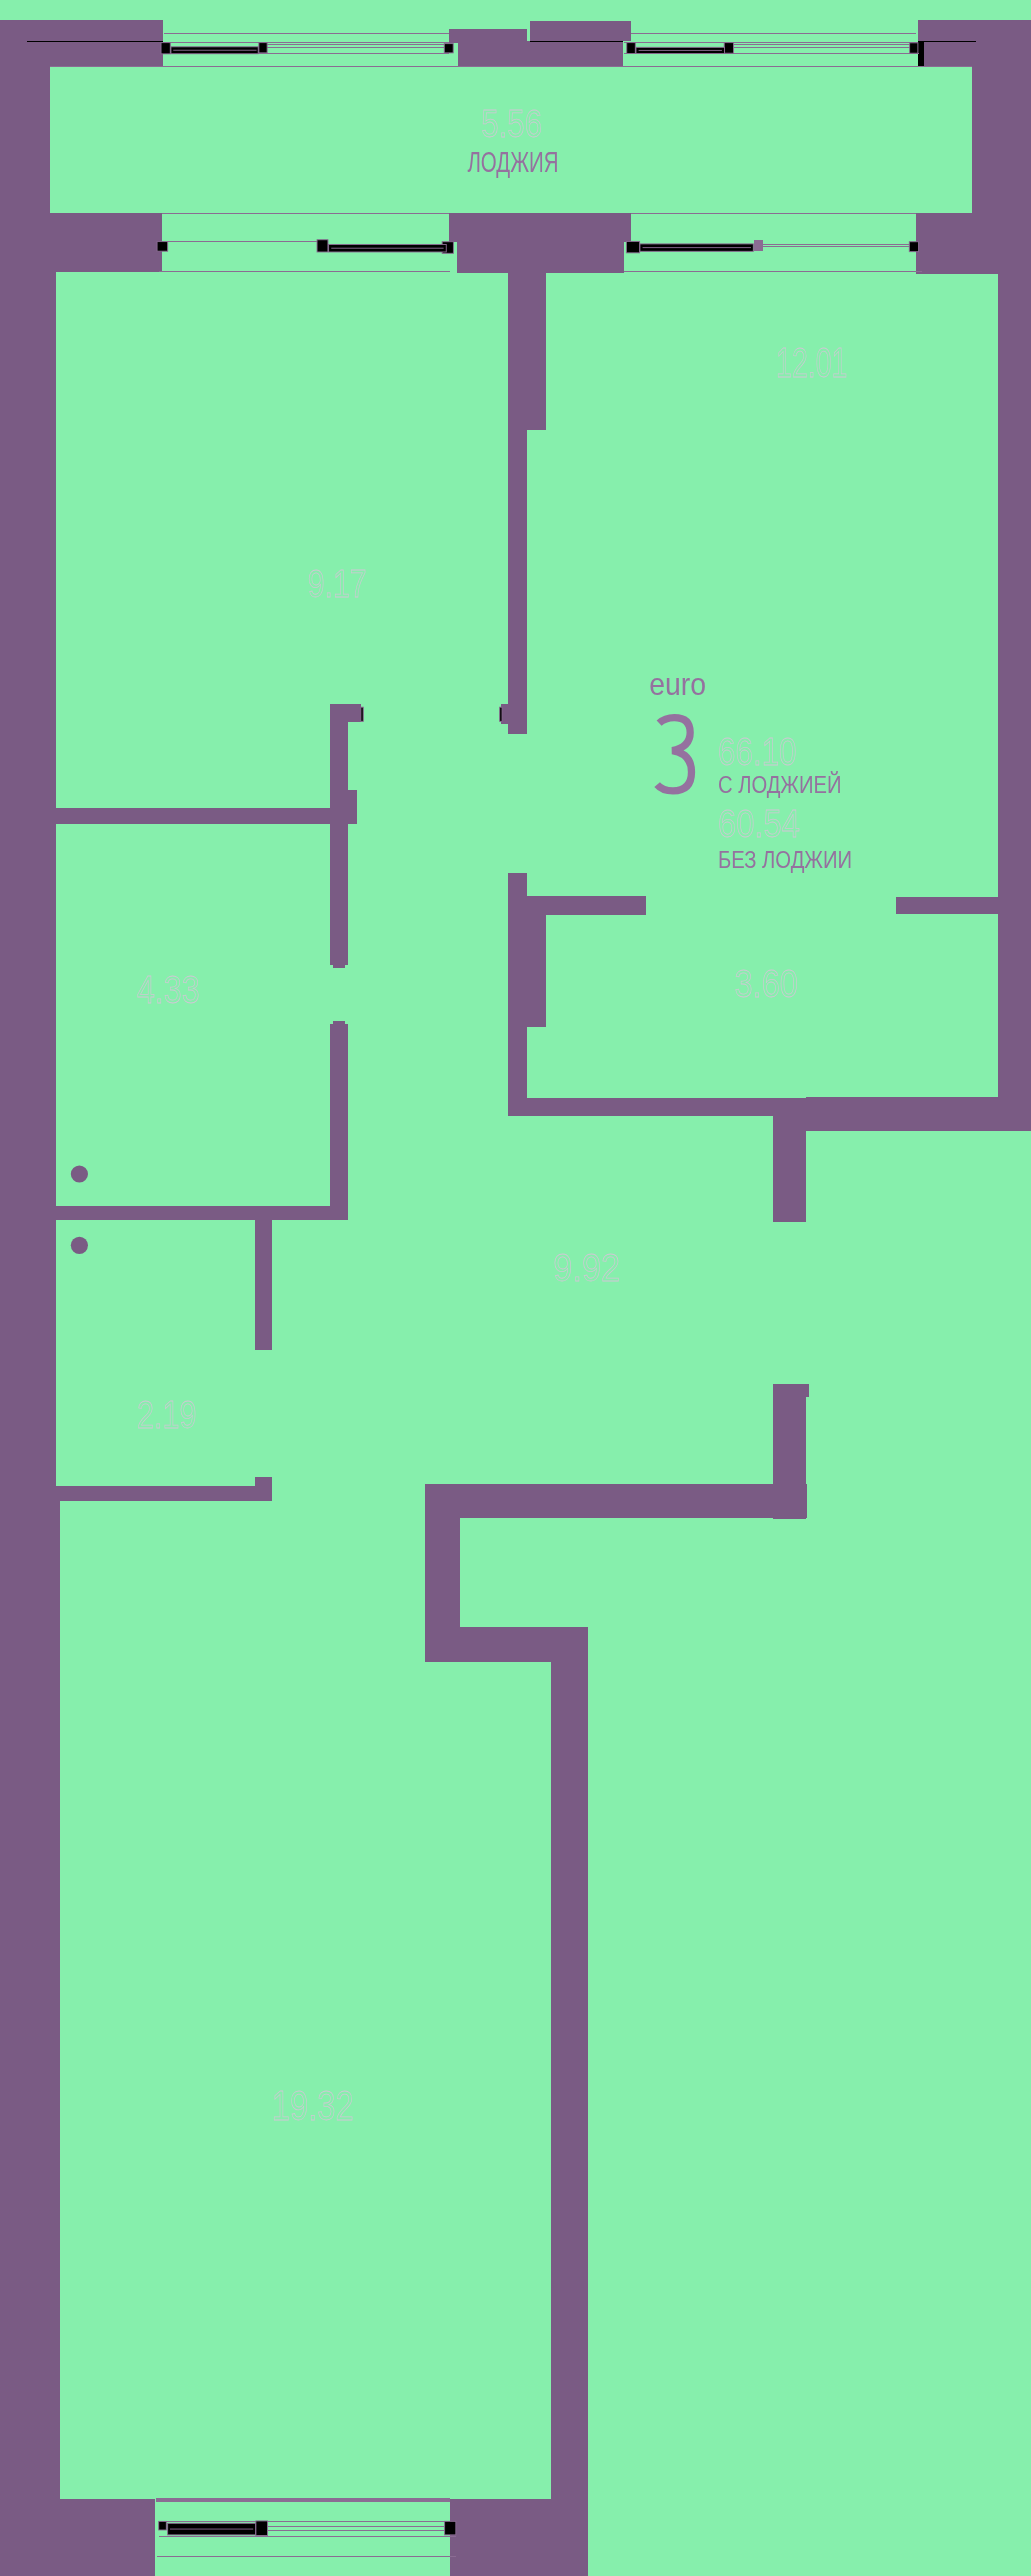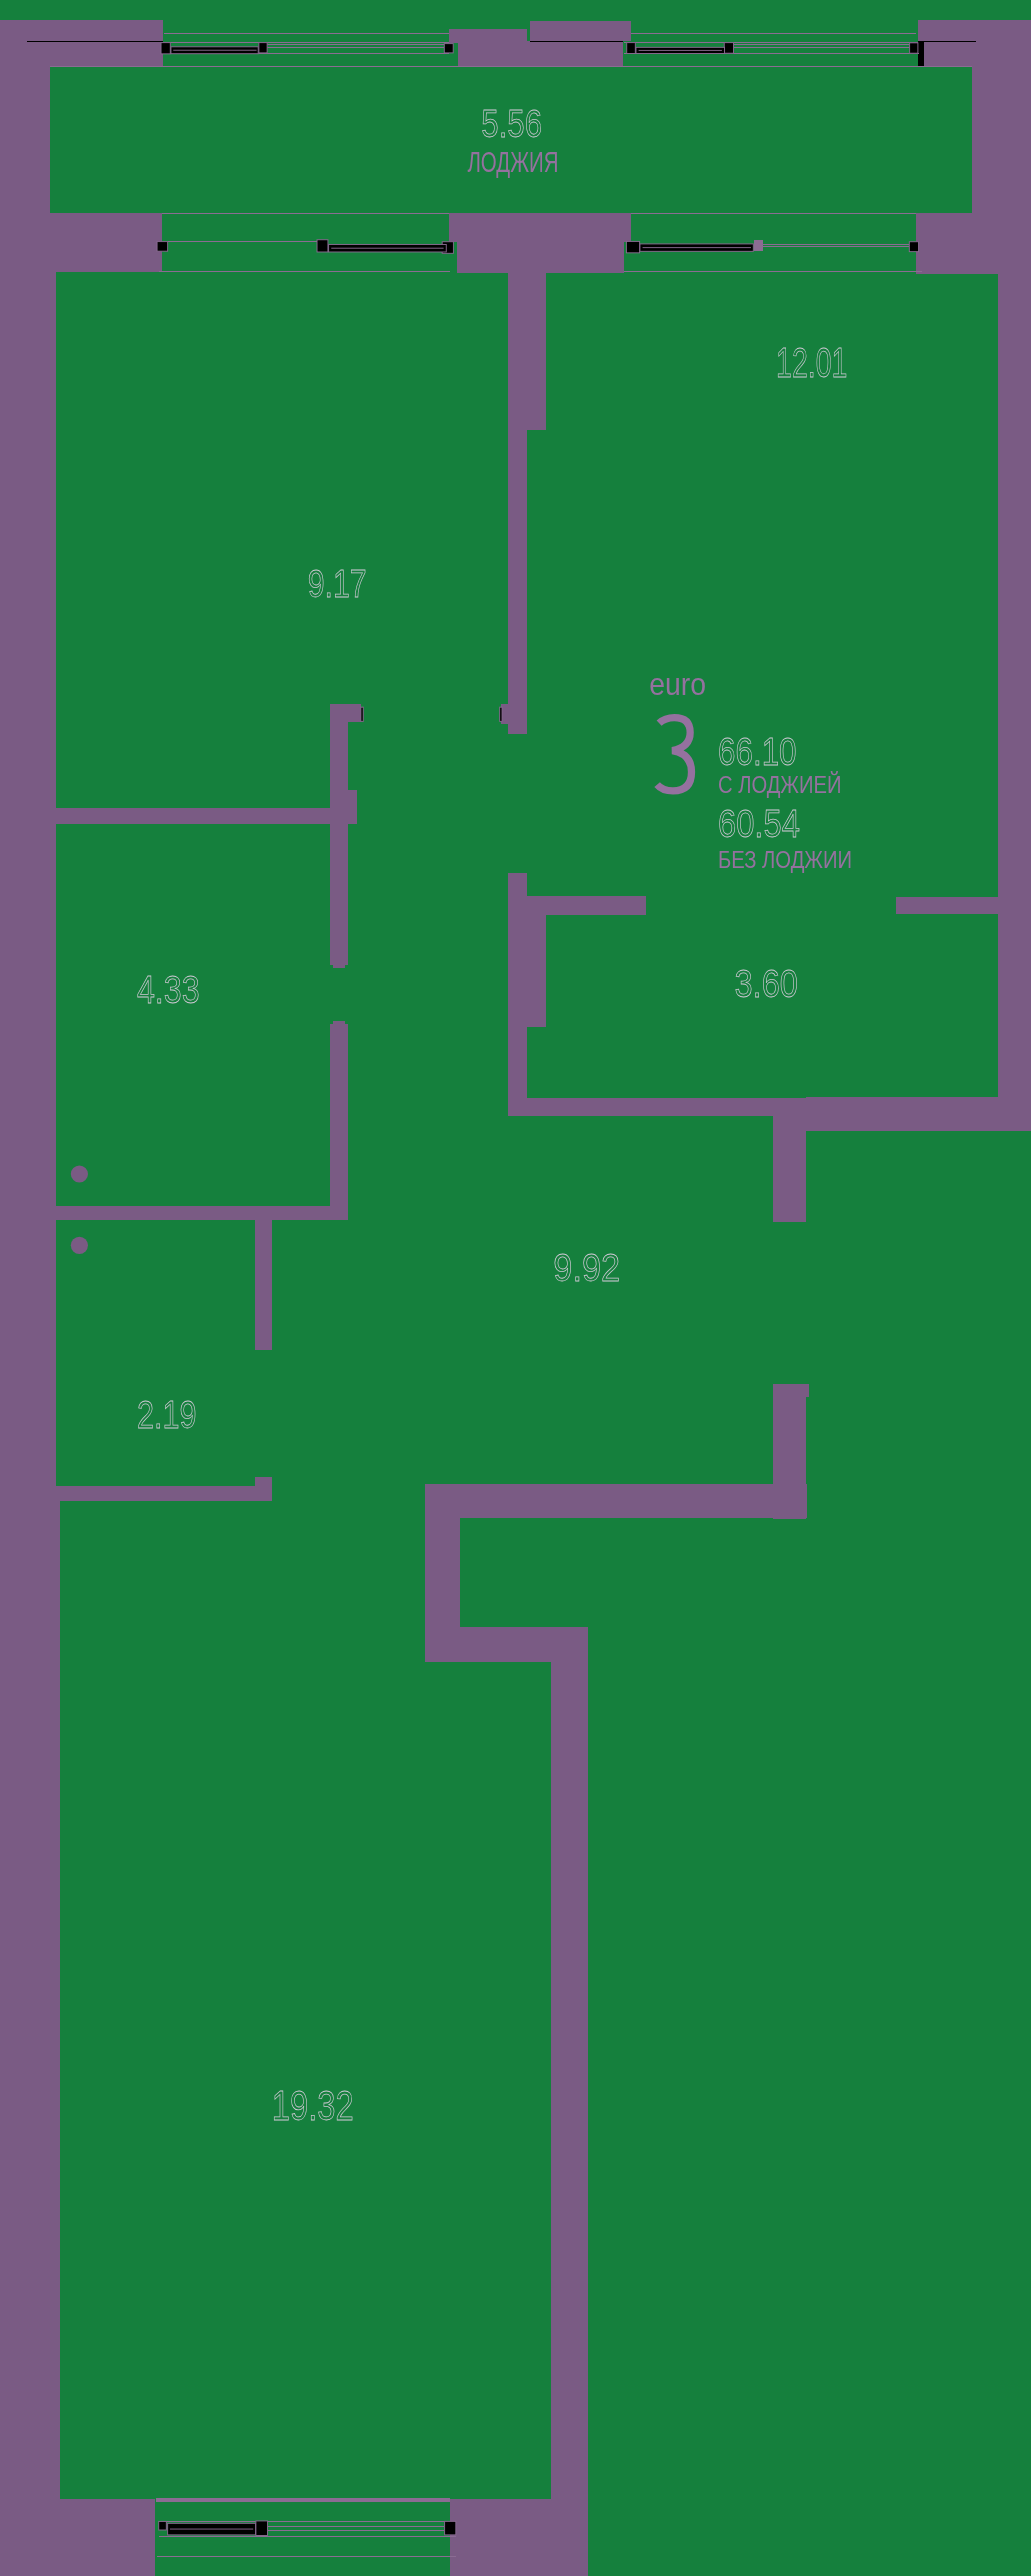--- a/index.html
+++ b/index.html
@@ -1,16 +1,16 @@
 <!DOCTYPE html>
 <html style="font-size:10.6px"><head>
 <meta charset="utf-8">
 <style>
   html,body{margin:0;padding:0;background:#000;}
-  #plan{position:relative;width:1032px;height:2576px;background:#15803d;overflow:hidden;}
+  #plan{position:relative;width:1032px;height:2576px;background:#86efac;overflow:hidden;}
   svg{display:block;}
   text{font-family:"Liberation Sans",sans-serif;}
   .num{fill:none;stroke:#cfc8d4;stroke-width:1.15px;}
   .lbl{fill:#95719F;stroke:none;}
 </style>
 </head>
 <body>
 <div id="plan">
 <svg width="1032" height="2576" viewBox="0 0 1561 3897">
 <g shape-rendering="crispEdges" fill="#7A5B84">

